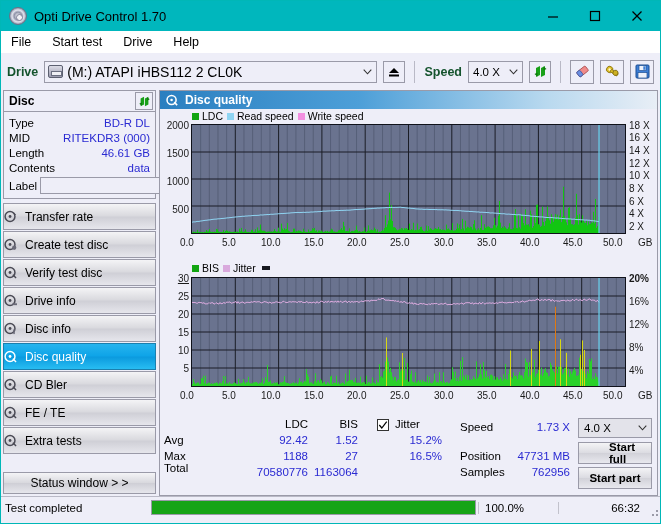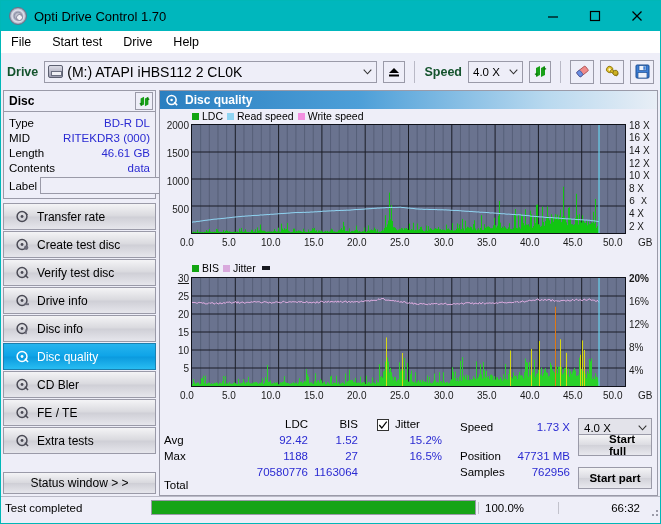--- a/index.html
+++ b/index.html
@@ -151,21 +151,21 @@
   #label-input {
     flex:1; height: 17px; background:#eeeef8;
     border: 1px solid #9a9aa8;
   }
   
   .side-btn {
     height: 27px; margin-bottom: 1px;
     background: linear-gradient(#f4f4f6, #d9d9de 48%, #cfcfd6 52%, #e6e6ec);
     border: 1px solid #9a9aa8;
     display: flex; align-items: center;
-    padding-left: 12px;
+    padding-left: 0;
     font-size: 12px; color: #000;
   }
   .side-btn.active {
     background: linear-gradient(#27b4ee, #0ea4e8 48%, #0b9ade 52%, #28bdf2);
     border: 1px solid #1b7fae;
     color: #ffffff;
   }
   .side-btn .lbl { margin-left: 8px; }
   #sidebar-spacer { flex: 1; }
   #status-window-btn {
@@ -519,21 +519,21 @@
       <div class="ylab" style="left:0px; top:39px; width:29px;">1500</div>
       <div class="ylab" style="left:0px; top:67px; width:29px;">1000</div>
       <div class="ylab" style="left:0px; top:95px; width:29px;">500</div>
 
       <div class="ylab" style="left:469px; top:11px; text-align:left;">18 X</div>
       <div class="ylab" style="left:469px; top:23px; text-align:left;">16 X</div>
       <div class="ylab" style="left:469px; top:36px; text-align:left;">14 X</div>
       <div class="ylab" style="left:469px; top:49px; text-align:left;">12 X</div>
       <div class="ylab" style="left:469px; top:61px; text-align:left;">10 X</div>
       <div class="ylab" style="left:469px; top:74px; text-align:left;">8 X</div>
-      <div class="ylab" style="left:469px; top:87px; text-align:center;font-family:Liberation Mono, monospace;">6 X</div>
+      <div class="ylab" style="left:469px; top:87px; text-align:center;">6 X</div>
       <div class="ylab" style="left:469px; top:99px; text-align:center;">4 X</div>
       <div class="ylab" style="left:469px; top:112px; text-align:left;">2 X</div>
 
       <div class="plot" style="left:31px; top:15px; width:435px; height:110px;">
         <svg id="ldc-svg" width="433" height="108" viewBox="0 0 433 108" preserveAspectRatio="none" style="display:block">
             <line x1="8.66" y1="0" x2="8.66" y2="108" stroke="#565f78" stroke-width="1"></line>
             <line x1="17.32" y1="0" x2="17.32" y2="108" stroke="#565f78" stroke-width="1"></line>
             <line x1="25.98" y1="0" x2="25.98" y2="108" stroke="#565f78" stroke-width="1"></line>
             <line x1="34.64" y1="0" x2="34.64" y2="108" stroke="#565f78" stroke-width="1"></line>
             <line x1="43.300000000000004" y1="0" x2="43.300000000000004" y2="108" stroke="#1b1d26" stroke-width="1"></line>
@@ -1532,42 +1532,42 @@
         <div class="st k" style="left:4px;  top:16px;">Avg</div>
         <div class="st v" style="left:80px; top:16px; width:68px;">92.42</div>
         <div class="st v" style="left:150px;top:16px; width:48px;">1.52</div>
         <div class="st v" style="left:236px;top:16px; width:46px;">15.2%</div>
 
         <div class="st k" style="left:4px;  top:32px;">Max</div>
         <div class="st v" style="left:80px; top:32px; width:68px;">1188</div>
         <div class="st v" style="left:150px;top:32px; width:48px;">27</div>
         <div class="st v" style="left:236px;top:32px; width:46px;">16.5%</div>
 
-        <div class="st k" style="left:4px;  top:44px;margin-top:17px;">Total</div>
+        <div class="st k" style="left:4px;  top:44px;">Total</div>
         <div class="st v" style="left:70px; top:48px; width:78px;">70580776</div>
         <div class="st v" style="left:140px;top:48px; width:58px;">1163064</div>
       </div>
 
       <div id="stats-right">
         <div class="st k" style="left:0px;  top:3px;">Speed</div>
         <div class="st v" style="left:48px; top:3px; width:62px;">1.73 X</div>
         <div class="st k" style="left:0px;  top:32px;">Position</div>
         <div class="st v" style="left:40px; top:32px; width:70px;">47731 MB</div>
         <div class="st k" style="left:0px;  top:48px;">Samples</div>
         <div class="st v" style="left:40px; top:48px; width:70px;">762956</div>
 
         <div id="speed-select" style="left:118px; top:0px;">
           <span>4.0 X</span>
           <span class="combo-arrow">
             <svg width="9" height="6" viewBox="0 0 9 6">
                 <polyline points="0.7,0.7 4.5,4.8 8.3,0.7" fill="none" stroke="#333" stroke-width="1.1"></polyline>
               </svg>
           </span>
         </div>
-        <div class="act-btn" style="left:118px; top:16px;padding-left:30px;">Start full</div>
+        <div class="act-btn" style="left:118px; top:24px;padding-left:30px;">Start full</div>
         <div class="act-btn" style="left:118px; top:49px;">Start part</div>
       </div>
     </div>
   </div>
 </div>
 
 <div id="statusbar">
   <div id="status-text">Test completed</div>
   <div id="progress-outer">
     <div id="progress-fill"></div>

